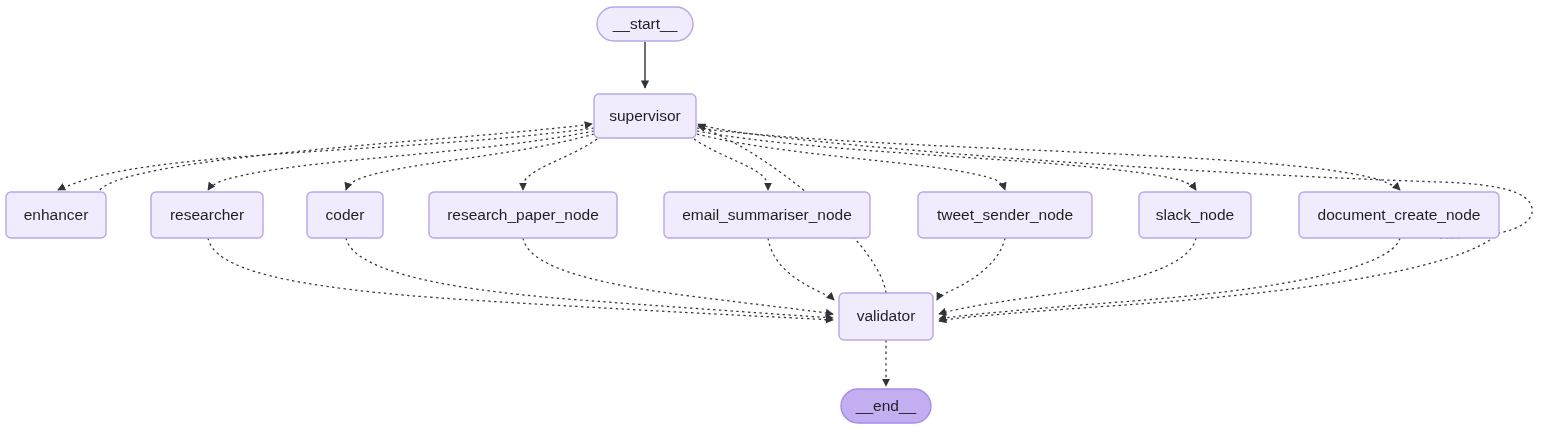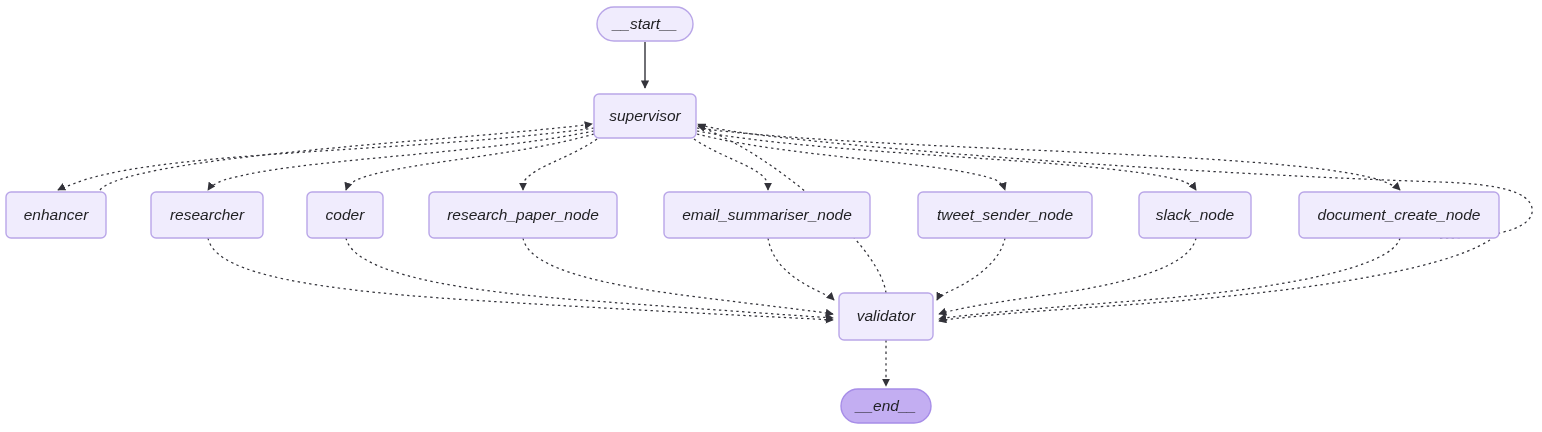--- a/index.html
+++ b/index.html
@@ -11,21 +11,20 @@
     width: 1542px;
     height: 432px;
     font-family: "Liberation Sans", "DejaVu Sans", sans-serif;
     overflow: hidden;
   }
   #diagram-root {
     position: relative;
     width: 1542px;
     height: 432px;
     background: #ffffff;
-    font-style: italic;
   }
   svg#graph {
     position: absolute;
     left: 0;
     top: 0;
     width: 1542px;
     height: 432px;
     display: block;
   }
   .node-rect {

